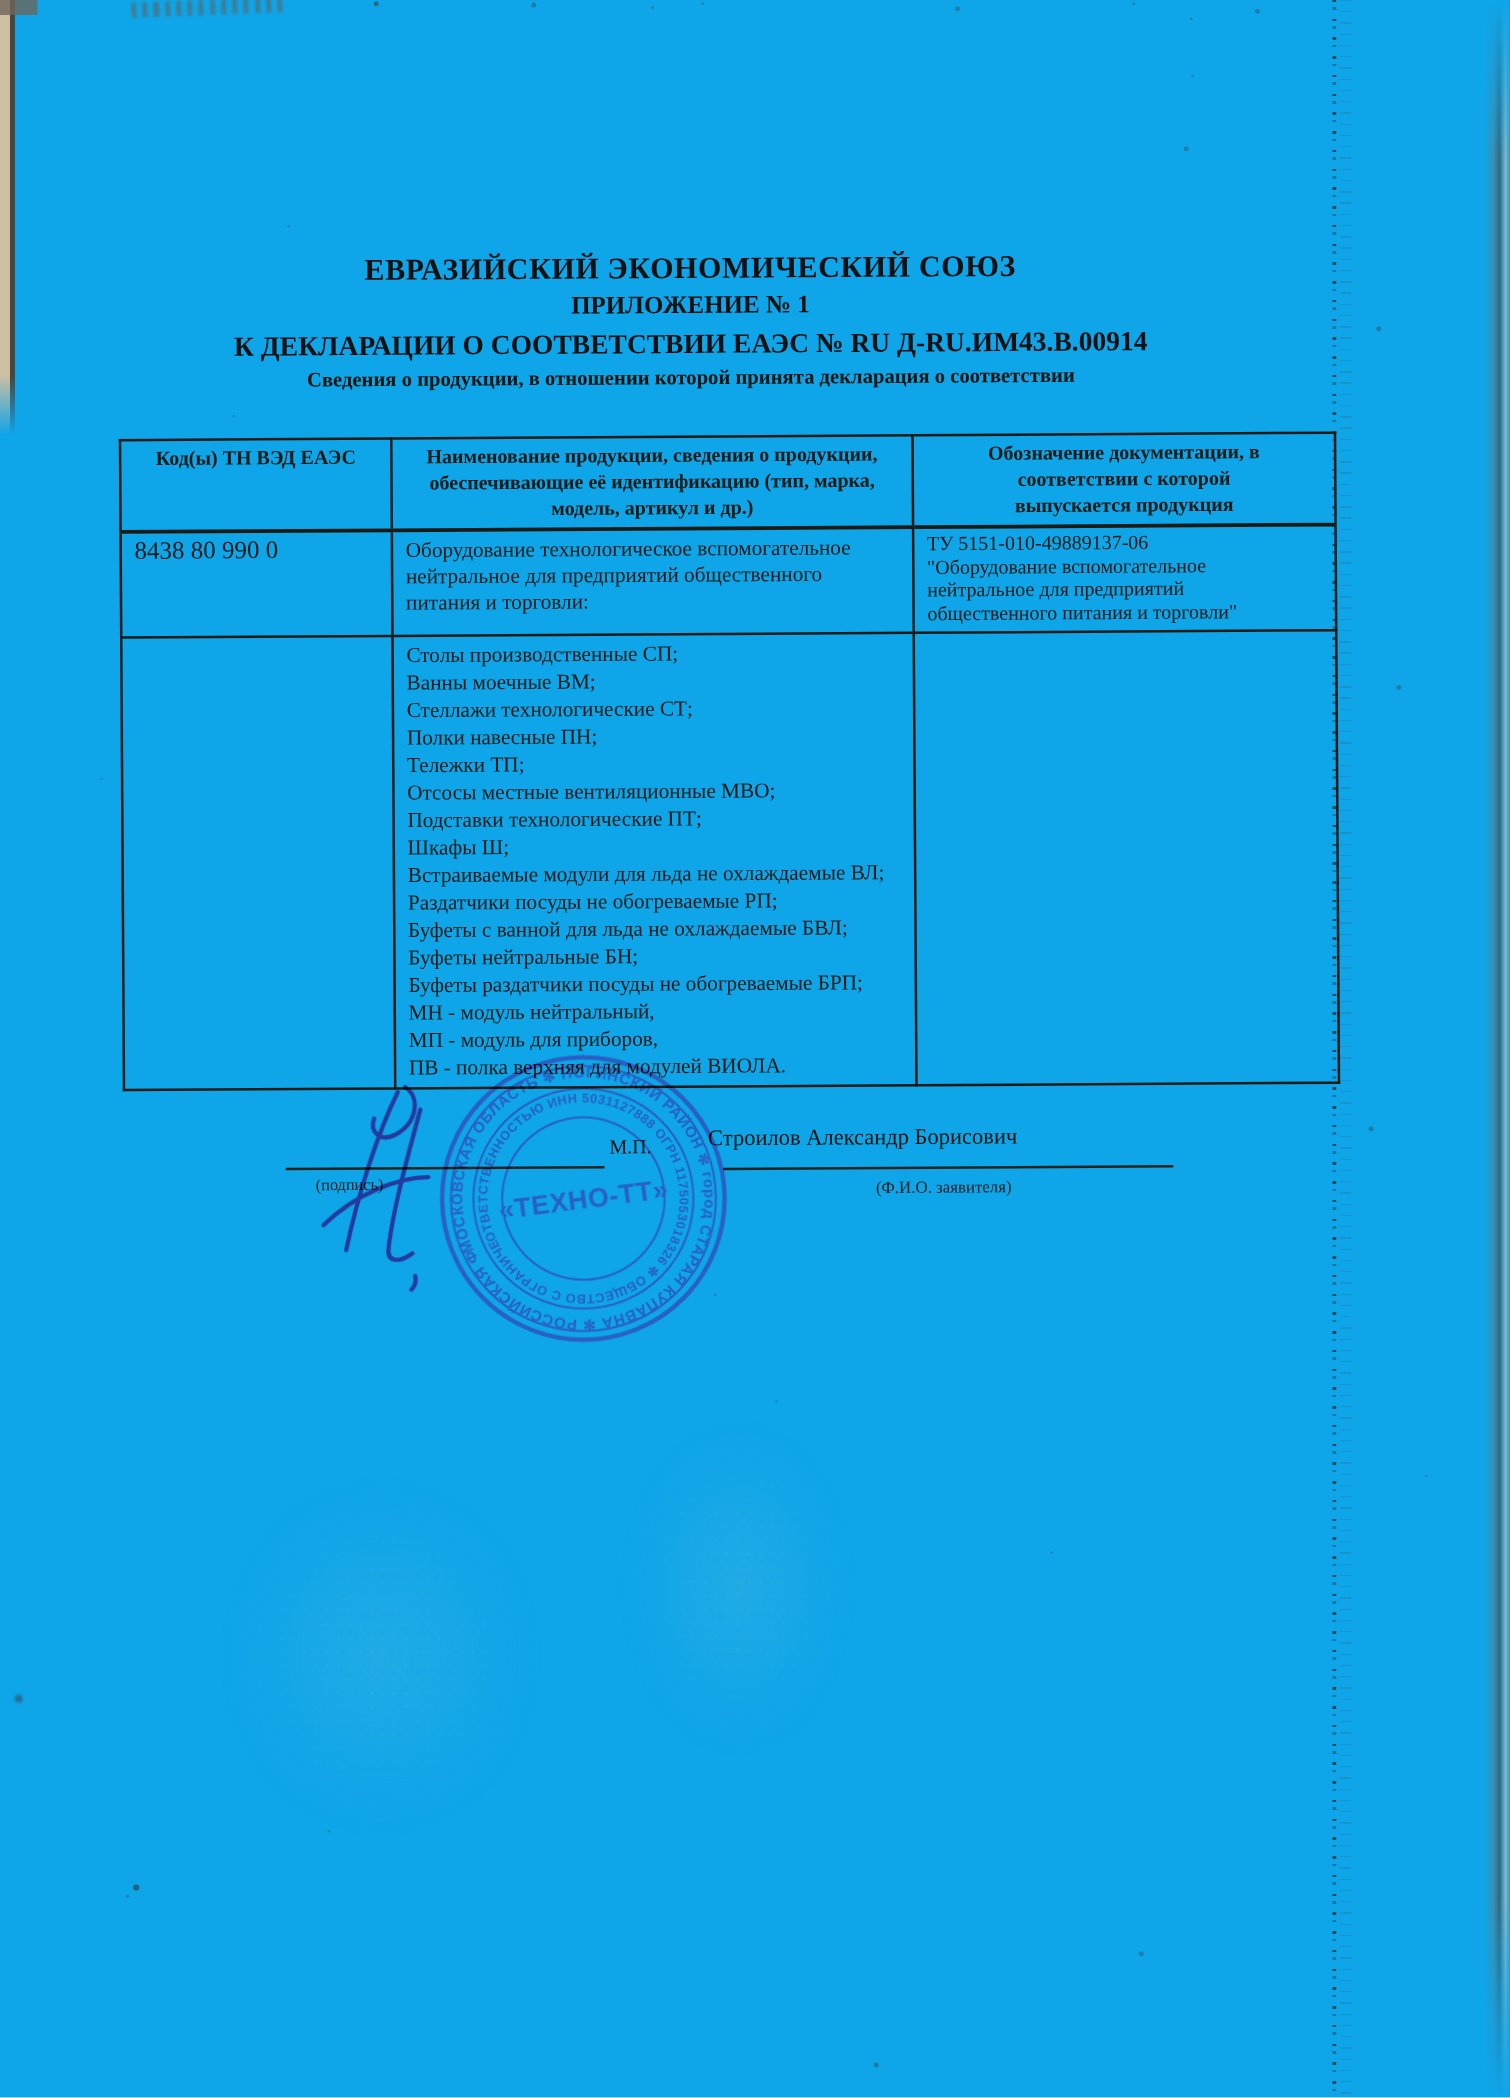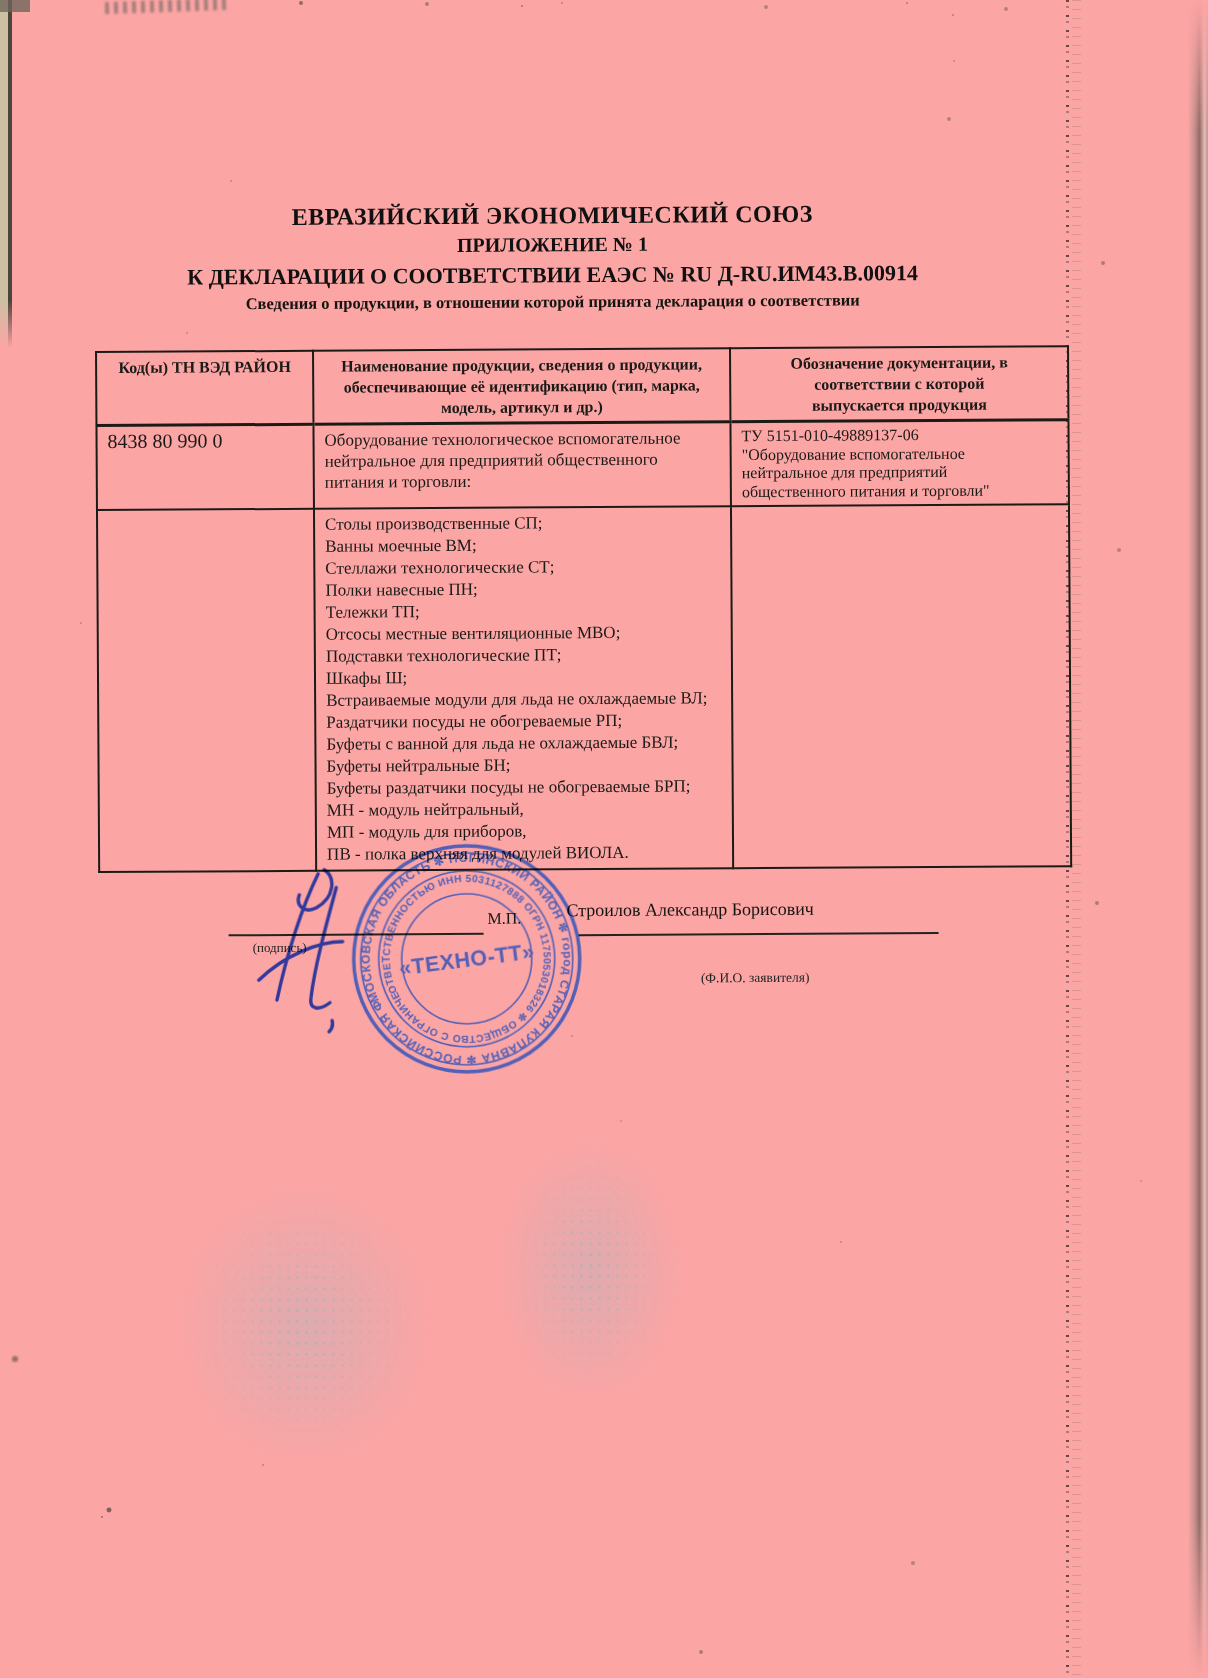--- a/index.html
+++ b/index.html
@@ -1,16 +1,16 @@
 <!DOCTYPE html>
 <html><head>
 <meta charset="utf-8">
 <style>
   html,body{margin:0;padding:0;background:#ffffff;}
-  .page{position:relative;width:1208px;height:1678px;background:#fca5a5;overflow:hidden;
+  .page{position:relative;width:1208px;height:1678px;background:#0ea5e9;overflow:hidden;
         font-family:"Liberation Serif","DejaVu Serif",serif;color:#1a1a16;}
   .content{position:absolute;inset:0;transform:rotate(-0.35deg);}
 
   
   .edge-left{position:absolute;left:0;top:0;width:14px;height:348px;z-index:1;
      background:linear-gradient(90deg,#cdbfa2 0 8px,#4a443a 8px 12px,rgba(0,0,0,0) 12px);
      -webkit-mask-image:linear-gradient(180deg,#000 0 300px,transparent 348px);
      mask-image:linear-gradient(180deg,#000 0 300px,transparent 348px);}
   .corner-mark{position:absolute;left:0;top:0;width:30px;height:12px;background:#6e675b;opacity:.8;z-index:1;}
   .edge-right{position:absolute;left:1188px;top:0;width:20px;height:1678px;z-index:1;
@@ -96,21 +96,21 @@
     </div>
 
     <table class="decl">
       <colgroup>
           <col style="width:217px">
           <col style="width:417px">
           <col style="width:338px">
         </colgroup>
       <tbody>
         <tr style="height:72px">
-          <td class="hdr">Код(ы) ТН ВЭД РАЙОН</td>
+          <td class="hdr">Код(ы) ТН ВЭД ЕАЭС</td>
           <td class="hdr">Наименование продукции, сведения о продукции,
 обеспечивающие её идентификацию (тип, марка,
 модель, артикул и др.)</td>
           <td class="hdr">Обозначение документации, в
 соответствии с которой
 выпускается продукция</td>
         </tr>
         <tr style="height:78px">
           <td class="code-cell">8438 80 990 0</td>
           <td class="prod-cell ml">Оборудование технологическое вспомогательное
@@ -146,21 +146,21 @@
           <td></td>
         </tr>
       </tbody>
     </table>
 
     <div class="rule" style="left:228px;top:932px;width:255px;"></div>
     <div class="rule" style="left:578px;top:934px;width:360px;"></div>
     <div class="mp">М.П.</div>
     <div class="signer">Строилов Александр Борисович</div>
     <div class="lab" style="left:252px;top:938px;">(подпись)</div>
-    <div class="lab" style="left:700px;top:943px;font-size:13.5px;margin-top:28px;">(Ф.И.О. заявителя)</div>
+    <div class="lab" style="left:700px;top:943px;font-size:13.5px;">(Ф.И.О. заявителя)</div>
 
     <svg class="sig" viewBox="0 0 150 178">
       <g fill="none" stroke-linecap="round" stroke-linejoin="round" stroke-width="3.4" stroke="#26349b" opacity="0.95">
         <path d="M 86,16 C 70,48 54,96 44,142"></path>
         <path d="M 92,12 C 104,20 102,40 84,50 C 72,56 63,48 67,37"></path>
         <path d="M 26,122 C 52,97 86,84 110,84"></path>
         <path d="M 104,30 C 94,66 82,108 78,140 C 76,152 86,153 97,145"></path>
         <path d="M 99,163 C 100,167 99,171 96,174"></path>
       </g>
     </svg>

